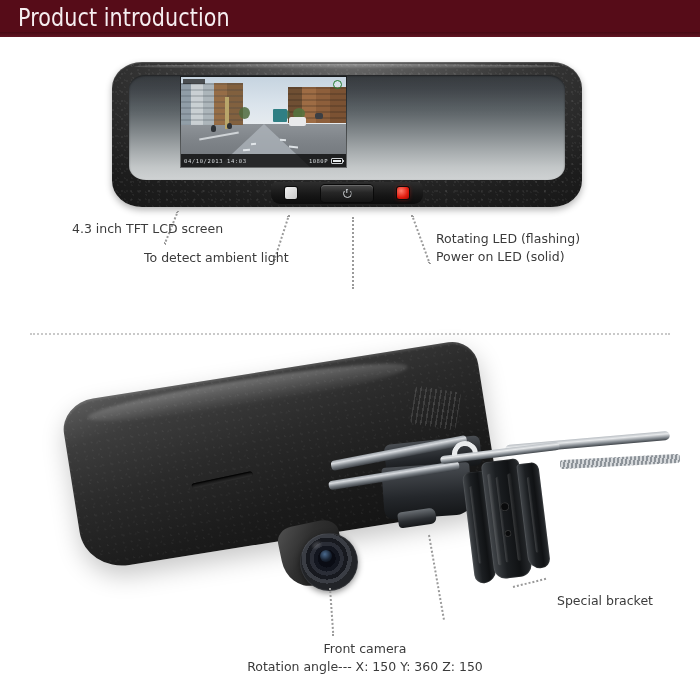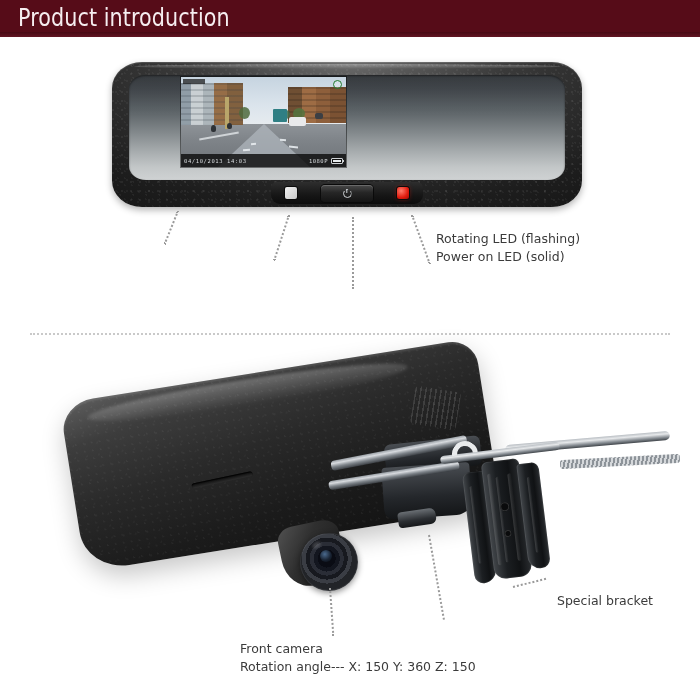--- a/index.html
+++ b/index.html
@@ -307,21 +307,21 @@
     background:linear-gradient(to right, rgba(255,255,255,.16), rgba(255,255,255,0));
   }
   .bk-hole{
     position:absolute; border-radius:50%;
     background:#0a0b0c; box-shadow:inset 0 0 0 1px rgba(255,255,255,.16);
   }
 
   
   .cap-b{
     position:absolute; font-size:12.5px; color:#3b3b3b; line-height:1.45;
-    font-family:"DejaVu Sans", sans-serif; white-space:pre-line; text-align:left;
+    font-family:"DejaVu Sans", sans-serif; white-space:pre-line; text-align:center;
   }
   .cap-bl{ text-align:left; }
 </style>
 </head>
 <body>
 
 <div class="header">
   <div class="header-title">Product introduction</div>
 </div>
 
@@ -378,20 +378,22 @@
       </div>
       <div class="led"></div>
     </div>
   </div>
 
   <div class="lead" style="left:177px;top:174px;height:36px;transform:rotate(22deg);transform-origin:top;"></div>
   <div class="lead" style="left:288px;top:178px;height:48px;transform:rotate(18deg);transform-origin:top;"></div>
   <div class="lead" style="left:352px;top:180px;height:72px;"></div>
   <div class="lead" style="left:411px;top:178px;height:52px;transform:rotate(-20deg);transform-origin:top;"></div>
 
+  <div class="cap" style="left:72px;top:183px;">4.3 inch TFT LCD screen</div>
+  <div class="cap" style="left:144px;top:212px;">To detect ambient light</div>
   <div class="cap" style="left:436px;top:193px;">Rotating LED (flashing)
 Power on LED (solid)</div>
 </div>
 
 <div class="divider"></div>
 
 <div class="sec-bot">
 
   <div class="m2">
     <div class="m2-top-sheen"></div>

